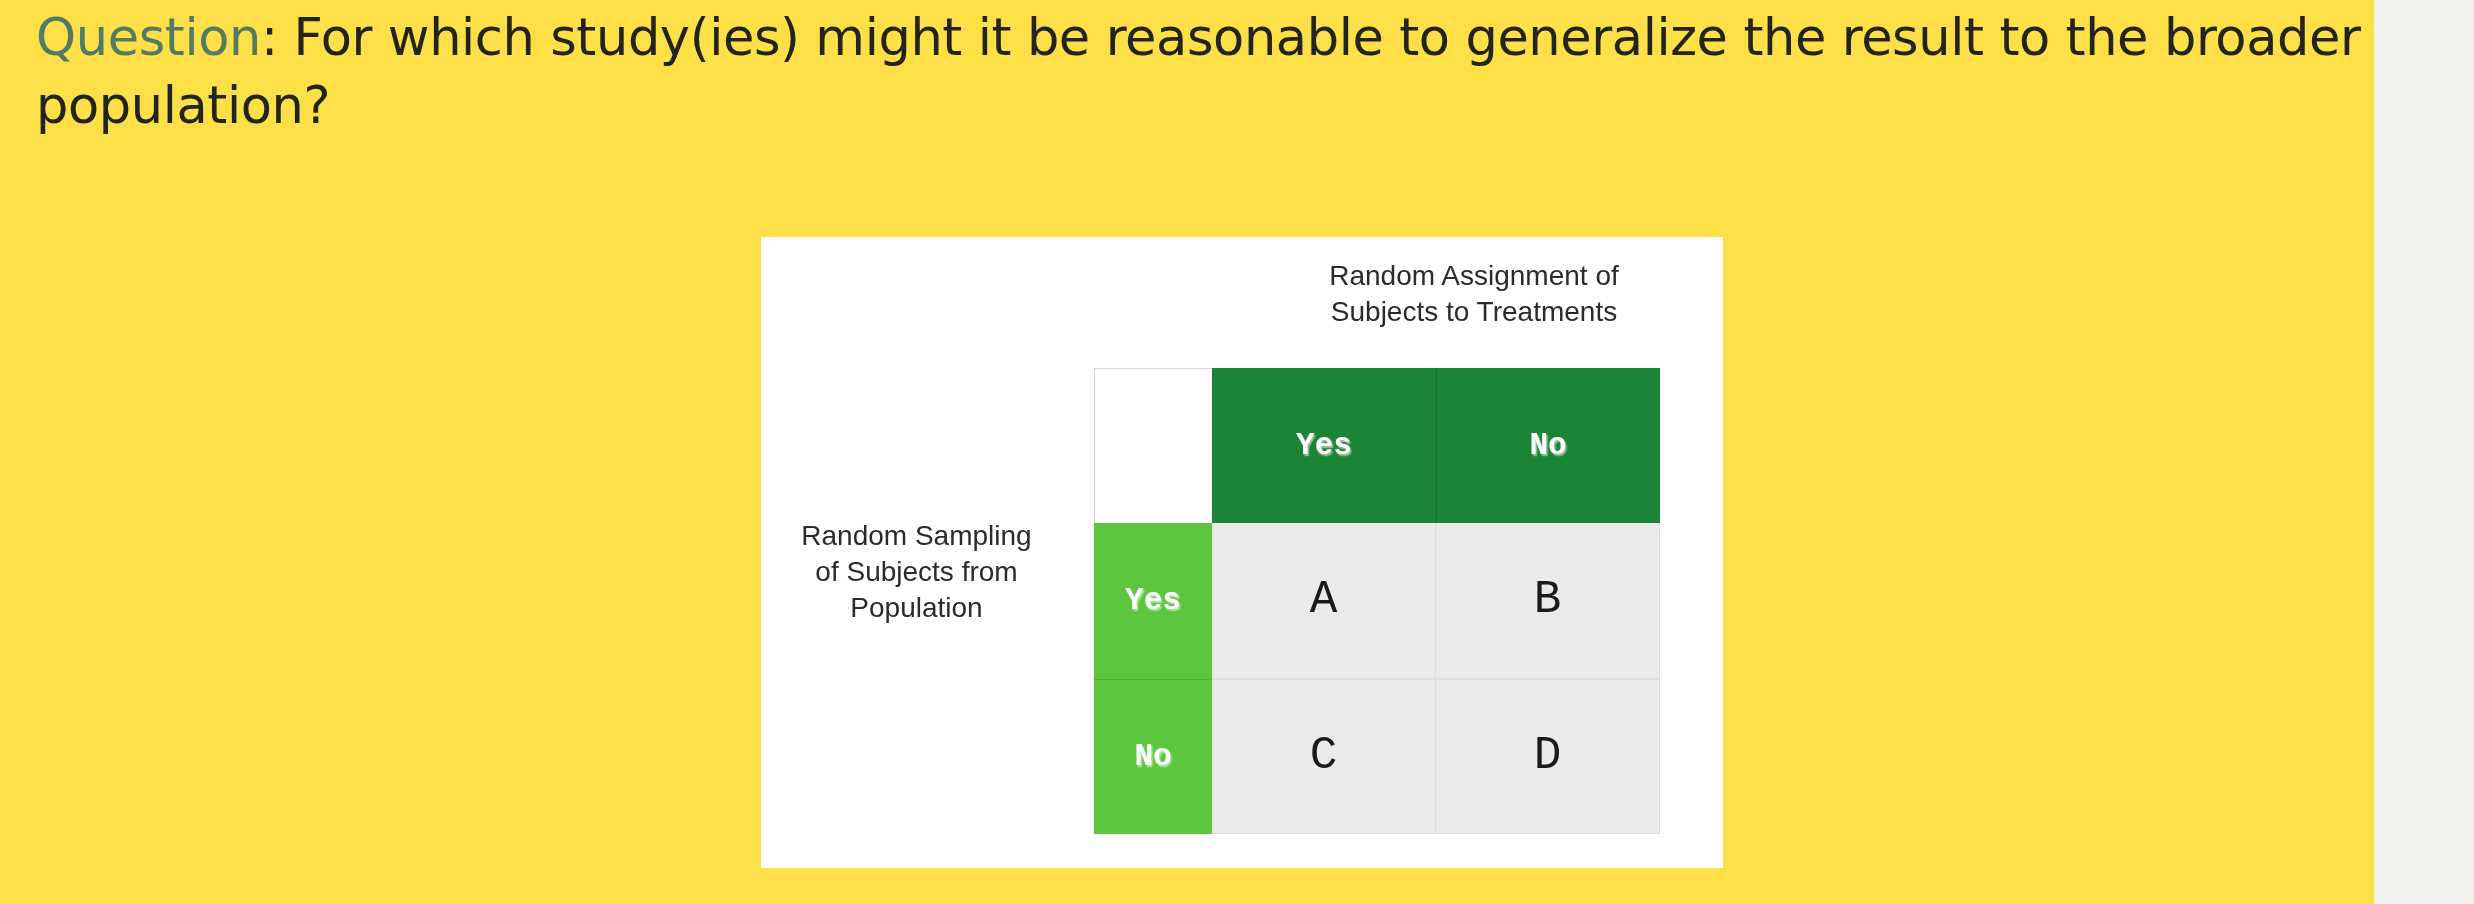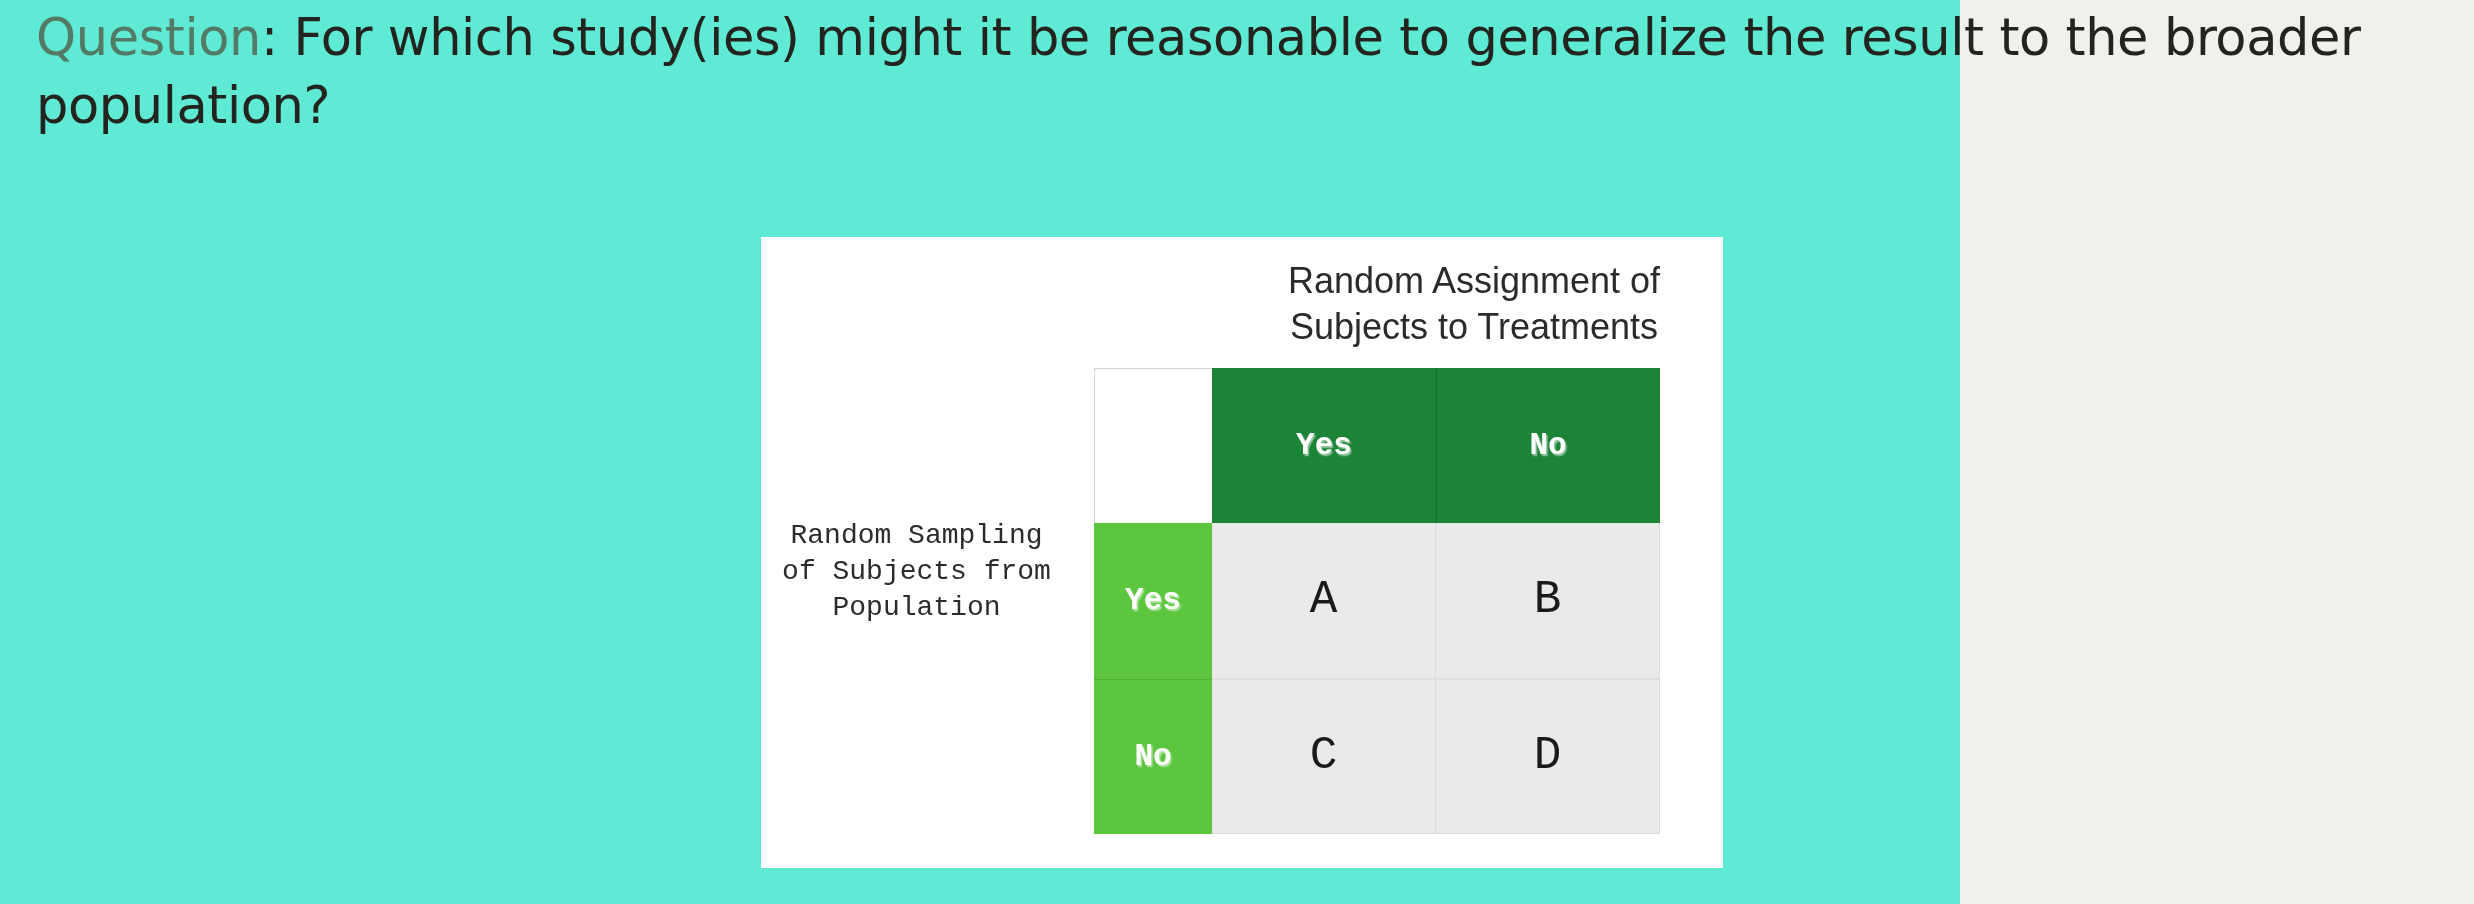--- a/index.html
+++ b/index.html
@@ -7,23 +7,23 @@
   html, body {
     width: 2474px;
     height: 904px;
     background: #f1f1ec;
     font-family: "Liberation Sans", sans-serif;
     overflow: hidden;
   }
 
   .page {
     position: relative;
-    width: 1960px;
+    width: 2374px;
     height: 904px;
-    background: #5eead4;
+    background: #fde047;
   }
 
   
   .question-block {
     position: absolute;
     left: 36px;
     top: 4px;
     width: 2400px;
     font-family: "DejaVu Sans", sans-serif;
     font-size: 51px;
@@ -57,34 +57,34 @@
   }
 
   
   .col-caption {
     position: absolute;
     left: 180px;
     top: -110px;
     width: 400px;
     text-align: center;
     font-family: "Liberation Sans", sans-serif;
-    font-size: 36px;
+    font-size: 28px;
     line-height: 1.28;
     color: #2b2b2b;
     white-space: pre-line;
   }
 
   
   .row-caption {
     position: absolute;
     left: -340px;
     top: 150px;
     width: 325px;
     text-align: center;
-    font-family: Liberation Mono, monospace;
+    font-family: Liberation Sans, sans-serif;
     font-size: 28px;
     line-height: 1.28;
     color: #2b2b2b;
     white-space: pre-line;
   }
 
   
   .grid {
     position: absolute;
     left: 0;

